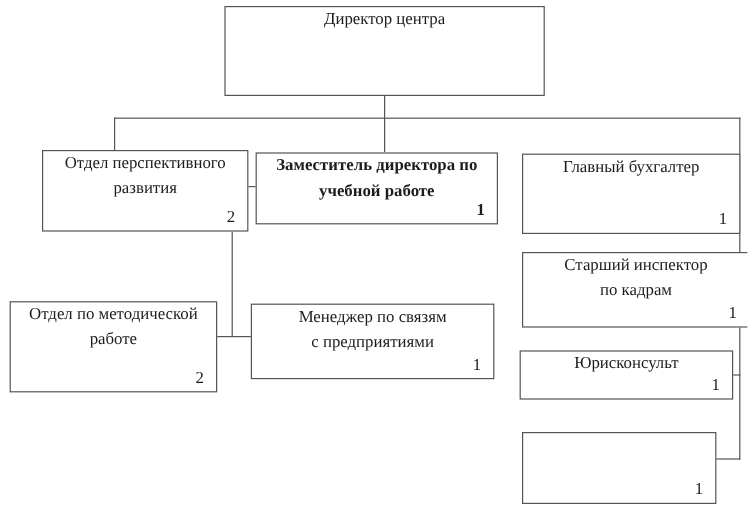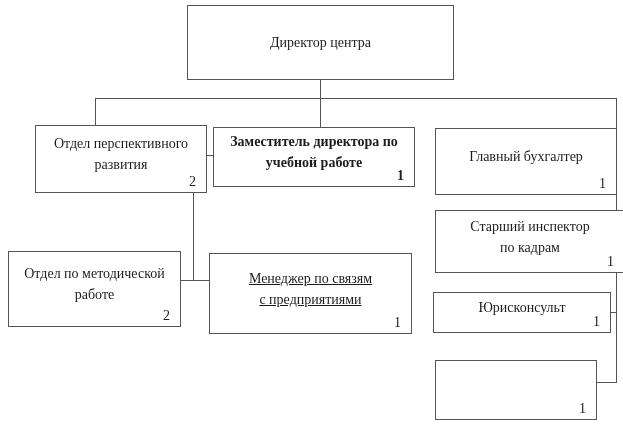--- a/index.html
+++ b/index.html
@@ -16,21 +16,20 @@
     font-family: "Liberation Serif", "DejaVu Serif", serif;
     color: var(--text);
     overflow: hidden;
   }
   .node {
     position: absolute;
     box-sizing: border-box;
     border: 1px solid var(--line);
     background: var(--bg);
     display: flex;
-    align-items: center;
     justify-content: center;
     text-align: center;
     font-size: 14px;
     line-height: 1.5;
   }
   .node .label {
     white-space: pre-line;
     padding: 0 6px;
   }
   .node.with-count .label { padding-bottom: 10px; }
@@ -78,21 +77,21 @@
 работе</div>
     <div class="count">2</div>
   </div>
 
   <div class="node with-count" style="left:213px; top:127px; width:202px; height:60px;font-weight:bold;">
     <div class="label">Заместитель директора по
 учебной работе</div>
     <div class="count">1</div>
   </div>
 
-  <div class="node with-count" style="left:209px; top:253px; width:203px; height:81px;text-decoration:underline;">
+  <div class="node with-count" style="left:209px; top:253px; width:203px; height:63px;">
     <div class="label">Менеджер по связям
 с предприятиями</div>
     <div class="count">1</div>
   </div>
 
   <div class="node with-count" style="left:435px; top:128px; width:182px; height:67px;">
     <div class="label">Главный бухгалтер</div>
     <div class="count">1</div>
   </div>
 

